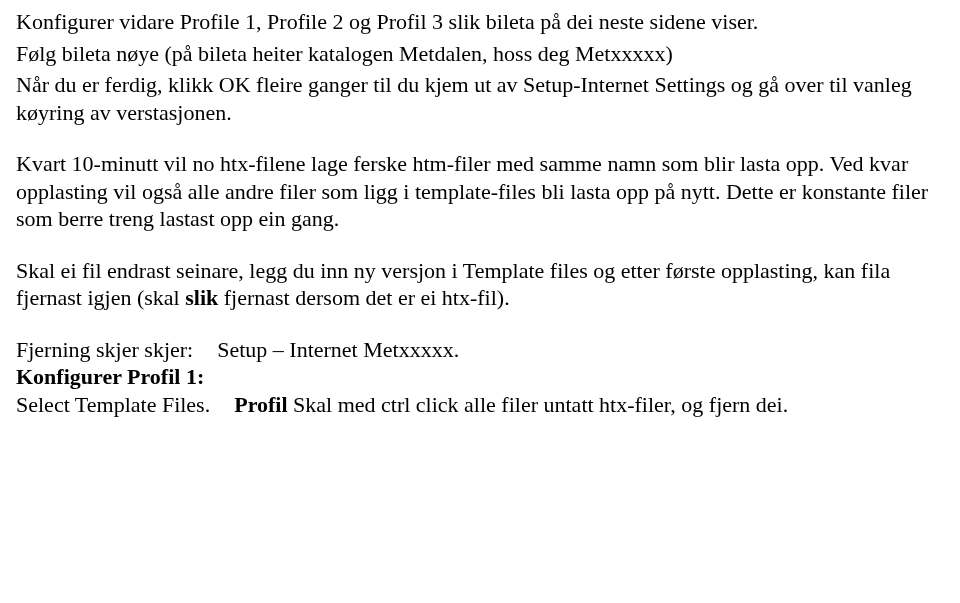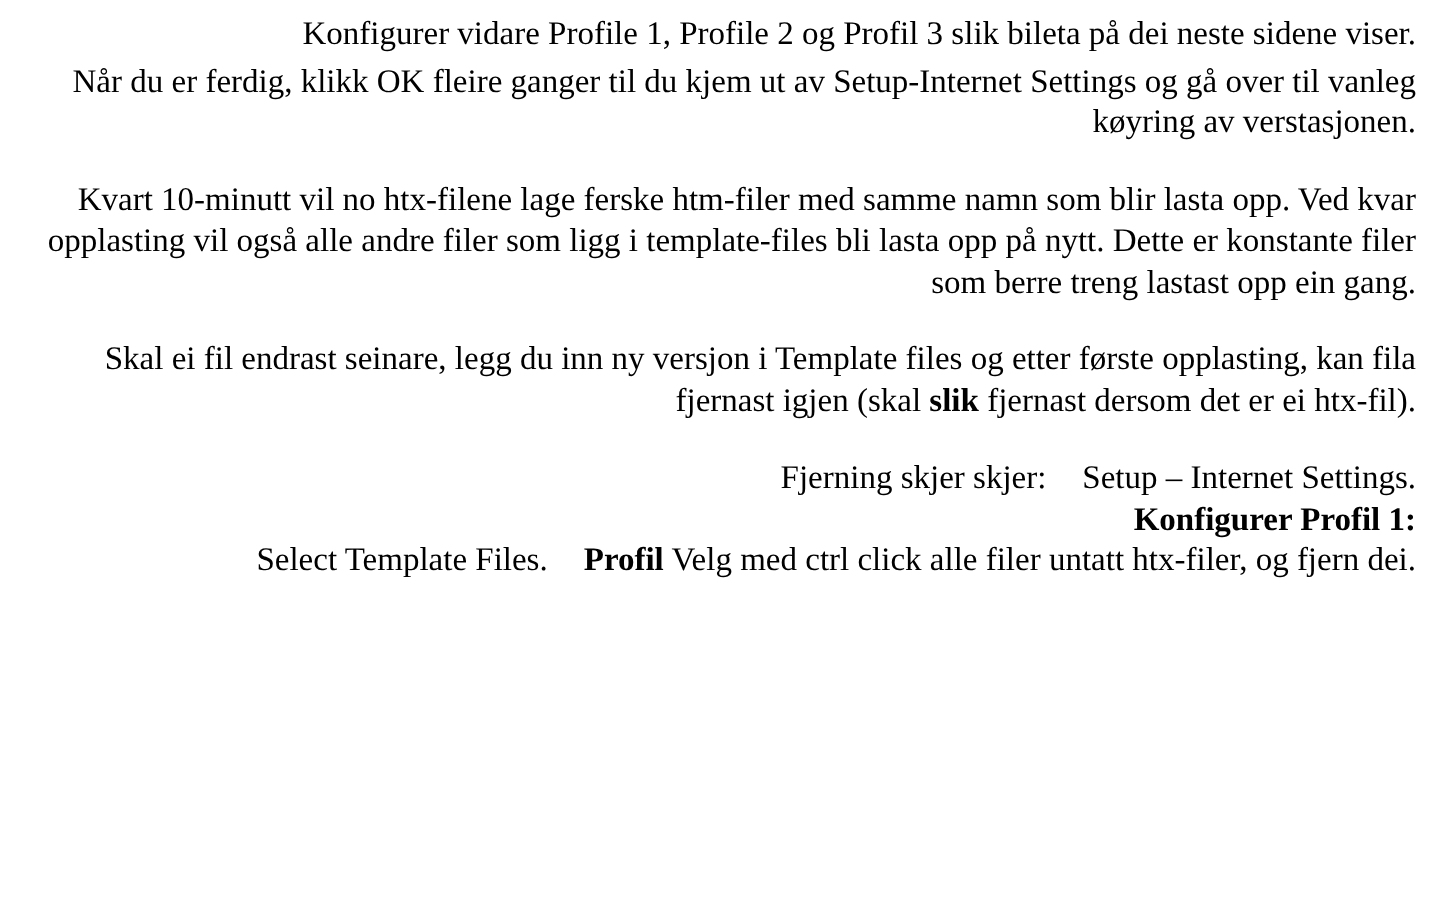--- a/index.html
+++ b/index.html
@@ -9,56 +9,59 @@
       background: #ffffff;
       font-family: "Times New Roman", Times, serif;
       font-size: 22px;
       line-height: 1.25;
       color: #000000;
     }
     .page {
       padding: 8px 16px 16px 16px;
     }
     .bold { font-weight: bold; }
-    p { margin: 0 0 24px 0; text-align: right; }
+    p { margin: 0 0 24px 0; }
     .para0 { margin-bottom: 4px; }
     .para1b { margin-bottom: 24px; }
     .para7 { margin-bottom: 0px; }
     .para8 { margin-bottom: 0px; }
     .para9 { margin-bottom: 0px; }
     .spacer { display: inline-block; width: 24px; }
   </style>
 </head>
 <body>
 
 <div class="page">
 
   <p class="para0">
     <span>Konfigurer vidare Profile 1, Profile 2 og Profil 3 slik bileta på dei neste sidene viser.</span>
   </p>
 
+  <p class="para0">
+    <span>Følg bileta nøye (på bileta heiter katalogen Metdalen, hoss deg Metxxxxx)</span>
+  </p>
 
   <p class="para1b">
     <span>Når du er ferdig, klikk OK fleire ganger til du kjem ut av Setup-Internet Settings og gå over til vanleg køyring av verstasjonen.</span>
   </p>
 
   <p>
     <span>Kvart 10-minutt vil no htx-filene lage ferske htm-filer med samme namn som blir lasta opp. Ved kvar opplasting vil også alle andre filer som ligg i template-files bli lasta opp på nytt. Dette er konstante filer som berre treng lastast opp ein gang.</span>
   </p>
 
 
   <p>
     <span>Skal ei fil endrast seinare, legg du inn ny versjon i Template files og etter første opplasting, kan fila fjernast igjen (skal </span><span class="bold">slik</span><span> fjernast dersom det er ei htx-fil).</span>
   </p>
 
   <p class="para7">
-    <span>Fjerning skjer skjer:</span><span class="spacer"></span><span>Setup – Internet Settings.</span>
+    <span>Fjerning skjer skjer:</span><span class="spacer"></span><span>Setup – Internet Metxxxxx.</span>
   </p>
 
   <p class="para8 bold">
     <span>Konfigurer Profil 1:</span>
   </p>
 
   <p class="para9">
-    <span>Select Template Files.</span><span class="spacer"></span><span class="bold">Profil</span><span>  Velg med ctrl click  alle filer untatt  htx-filer, og fjern dei.</span>
+    <span>Select Template Files.</span><span class="spacer"></span><span class="bold">Profil</span><span>  Skal med ctrl click  alle filer untatt  htx-filer, og fjern dei.</span>
   </p>
 
 </div>
 
 </body></html>

